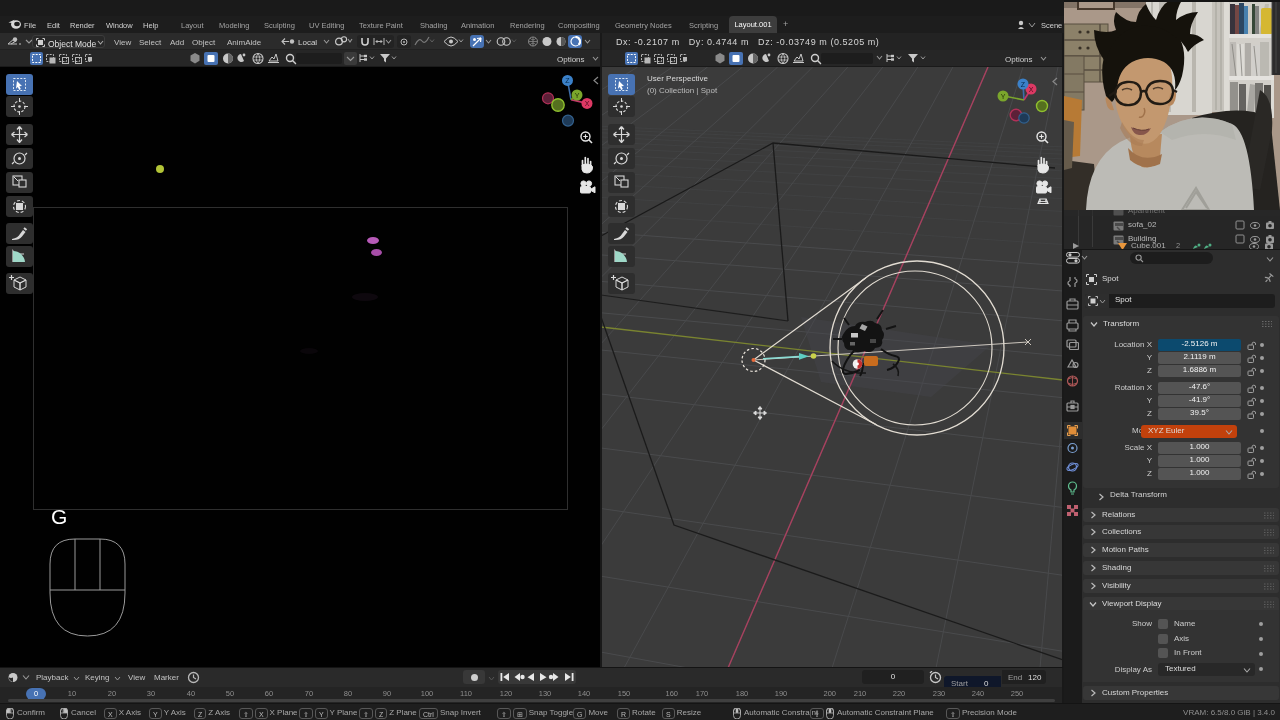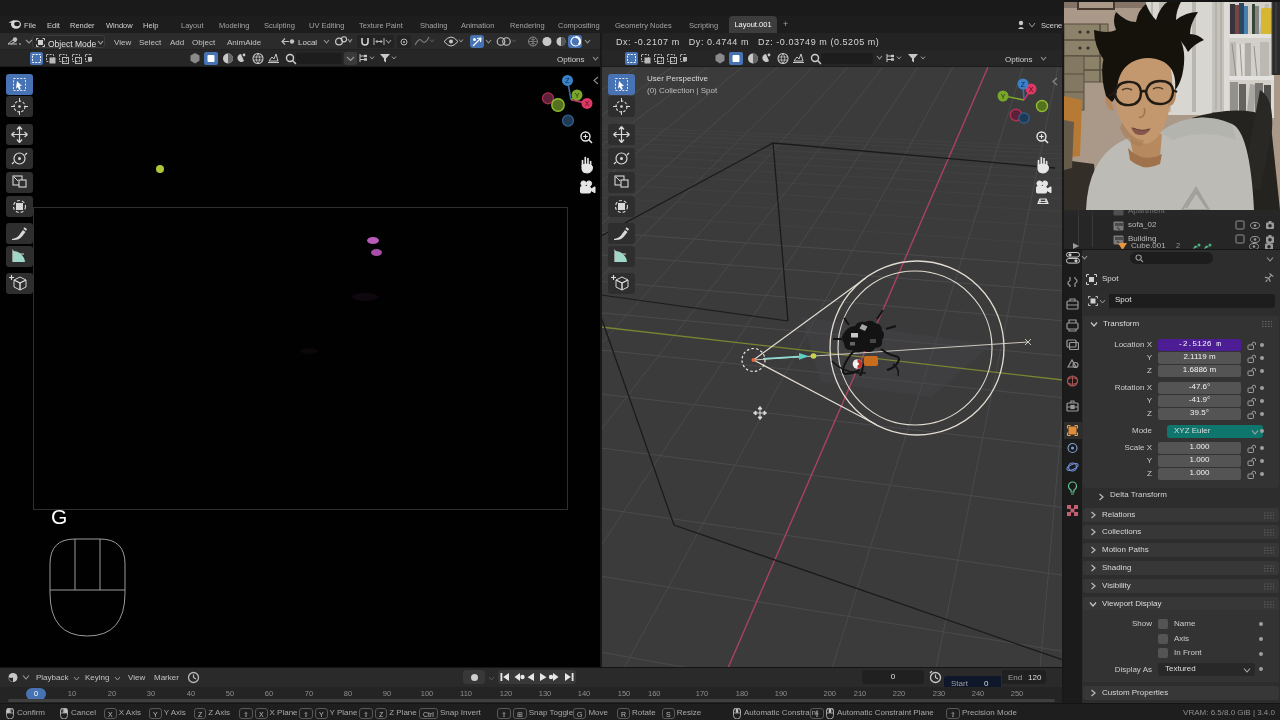--- a/index.html
+++ b/index.html
@@ -590,21 +590,21 @@
     <div class="abs" style="left:20px;top:66px;width:196px;height:172px;background:#333333;border-radius:3px;"></div>
     <svg class="abs" style="left:27px;top:71px" width="8" height="7" viewBox="0 0 8 7">
         <path d="M1 1.5 l3 3.5 l3 -3.5" stroke="#c8c8c8" stroke-width="1.2" fill="none"></path>
       </svg>
     <div class="abs" style="left:40px;top:69px;color:#dcdcdc;">Transform</div>
     <svg class="abs" style="left:198px;top:70px" width="12" height="8" viewBox="0 0 12 8">
         <path d="M1 1.5 h10 M1 4 h10 M1 6.5 h10" stroke="#6a6a6a" stroke-width="1" stroke-dasharray="1.5 1.5"></path>
       </svg>
 
     <div class="abs" style="left:0;top:90px;width:89px;text-align:right;color:#cccccc;">Location X</div>
-    <div class="abs" style="left:95px;top:89px;width:83px;height:12px;background:#4c1d95;border-radius:2px;text-align:center;color:#f2f2f2;font-family:Liberation Mono, monospace;">-2.5126 m</div>
+    <div class="abs" style="left:95px;top:89px;width:83px;height:12px;background:#0c4a6e;border-radius:2px;text-align:center;color:#f2f2f2;">-2.5126 m</div>
     <svg class="abs" style="left:184px;top:91px" width="9" height="9" viewBox="0 0 9 9">
         <rect x="1" y="4" width="5.5" height="4.5" rx="0.8" stroke="#9f9f9f" stroke-width="1" fill="none"></rect>
         <path d="M5 4 v-1 a1.8 1.8 0 0 1 3.6 0 v1" stroke="#9f9f9f" stroke-width="1" fill="none"></path>
       </svg>
     <div class="abs dotR" style="left:197px;top:93px;"></div>
     <div class="abs" style="left:0;top:103px;width:89px;text-align:right;color:#cccccc;">Y</div>
     <div class="abs" style="left:95px;top:102px;width:83px;height:12px;background:#545454;border-radius:2px;text-align:center;color:#f2f2f2;">2.1119 m</div>
     <svg class="abs" style="left:184px;top:104px" width="9" height="9" viewBox="0 0 9 9">
         <rect x="1" y="4" width="5.5" height="4.5" rx="0.8" stroke="#9f9f9f" stroke-width="1" fill="none"></rect>
         <path d="M5 4 v-1 a1.8 1.8 0 0 1 3.6 0 v1" stroke="#9f9f9f" stroke-width="1" fill="none"></path>
@@ -653,21 +653,21 @@
       </svg>
     <div class="abs dotR" style="left:197px;top:209px;"></div>
     <div class="abs" style="left:0;top:219px;width:89px;text-align:right;color:#cccccc;">Z</div>
     <div class="abs" style="left:95px;top:218px;width:83px;height:12px;background:#545454;border-radius:2px;text-align:center;color:#f2f2f2;">1.000</div>
     <svg class="abs" style="left:184px;top:220px" width="9" height="9" viewBox="0 0 9 9">
         <rect x="1" y="4" width="5.5" height="4.5" rx="0.8" stroke="#9f9f9f" stroke-width="1" fill="none"></rect>
         <path d="M5 4 v-1 a1.8 1.8 0 0 1 3.6 0 v1" stroke="#9f9f9f" stroke-width="1" fill="none"></path>
       </svg>
     <div class="abs dotR" style="left:197px;top:222px;"></div>
     <div class="abs" style="left:0;top:176px;width:89px;text-align:right;color:#cccccc;">Mode</div>
-    <div class="abs" style="left:104px;top:175px;width:96px;height:13px;background:#0f766e;border-radius:3px;">
+    <div class="abs" style="left:78px;top:175px;width:96px;height:13px;background:#c2410c;border-radius:3px;">
       <div class="abs" style="left:7px;top:1px;color:#dddddd;">XYZ Euler</div>
       <svg class="abs" style="left:84px;top:4px" width="8" height="7" viewBox="0 0 8 7">
           <path d="M1 1.5 l3 3.5 l3 -3.5" stroke="#aaa" stroke-width="1.1" fill="none"></path>
         </svg>
     </div>
     <div class="abs dotR" style="left:197px;top:179px;"></div>
 
     <svg class="abs" style="left:35px;top:243px" width="7" height="8" viewBox="0 0 7 8">
         <path d="M1.5 1 l3.5 3 l-3.5 3" stroke="#bbb" stroke-width="1.2" fill="none"></path>
       </svg>
@@ -816,21 +816,21 @@
     <div class="abs" style="left:254px;top:2px;width:30px;text-align:center;color:#8e8e8e;font-size:7.5px;">60</div>
     <div class="abs" style="left:294px;top:2px;width:30px;text-align:center;color:#8e8e8e;font-size:7.5px;">70</div>
     <div class="abs" style="left:333px;top:2px;width:30px;text-align:center;color:#8e8e8e;font-size:7.5px;">80</div>
     <div class="abs" style="left:372px;top:2px;width:30px;text-align:center;color:#8e8e8e;font-size:7.5px;">90</div>
     <div class="abs" style="left:412px;top:2px;width:30px;text-align:center;color:#8e8e8e;font-size:7.5px;">100</div>
     <div class="abs" style="left:451px;top:2px;width:30px;text-align:center;color:#8e8e8e;font-size:7.5px;">110</div>
     <div class="abs" style="left:491px;top:2px;width:30px;text-align:center;color:#8e8e8e;font-size:7.5px;">120</div>
     <div class="abs" style="left:530px;top:2px;width:30px;text-align:center;color:#8e8e8e;font-size:7.5px;">130</div>
     <div class="abs" style="left:569px;top:2px;width:30px;text-align:center;color:#8e8e8e;font-size:7.5px;">140</div>
     <div class="abs" style="left:609px;top:2px;width:30px;text-align:center;color:#8e8e8e;font-size:7.5px;">150</div>
-    <div class="abs" style="left:648px;top:2px;width:30px;text-align:left;color:#8e8e8e;font-size:7.5px;">160</div>
+    <div class="abs" style="left:648px;top:2px;width:30px;text-align:right;color:#8e8e8e;font-size:7.5px;">160</div>
     <div class="abs" style="left:687px;top:2px;width:30px;text-align:center;color:#8e8e8e;font-size:7.5px;">170</div>
     <div class="abs" style="left:727px;top:2px;width:30px;text-align:center;color:#8e8e8e;font-size:7.5px;">180</div>
     <div class="abs" style="left:766px;top:2px;width:30px;text-align:center;color:#8e8e8e;font-size:7.5px;">190</div>
     <div class="abs" style="left:806px;top:2px;width:30px;text-align:right;color:#8e8e8e;font-size:7.5px;">200</div>
     <div class="abs" style="left:845px;top:2px;width:30px;text-align:center;color:#8e8e8e;font-size:7.5px;">210</div>
     <div class="abs" style="left:884px;top:2px;width:30px;text-align:center;color:#8e8e8e;font-size:7.5px;">220</div>
     <div class="abs" style="left:924px;top:2px;width:30px;text-align:center;color:#8e8e8e;font-size:7.5px;">230</div>
     <div class="abs" style="left:963px;top:2px;width:30px;text-align:center;color:#8e8e8e;font-size:7.5px;">240</div>
     <div class="abs" style="left:1002px;top:2px;width:30px;text-align:center;color:#8e8e8e;font-size:7.5px;">250</div>
     <div class="abs" style="left:26px;top:1px;width:20px;height:12px;background:#4772b3;border-radius:6px;text-align:center;color:#fff;font-size:7.5px;line-height:12px;">0</div>

